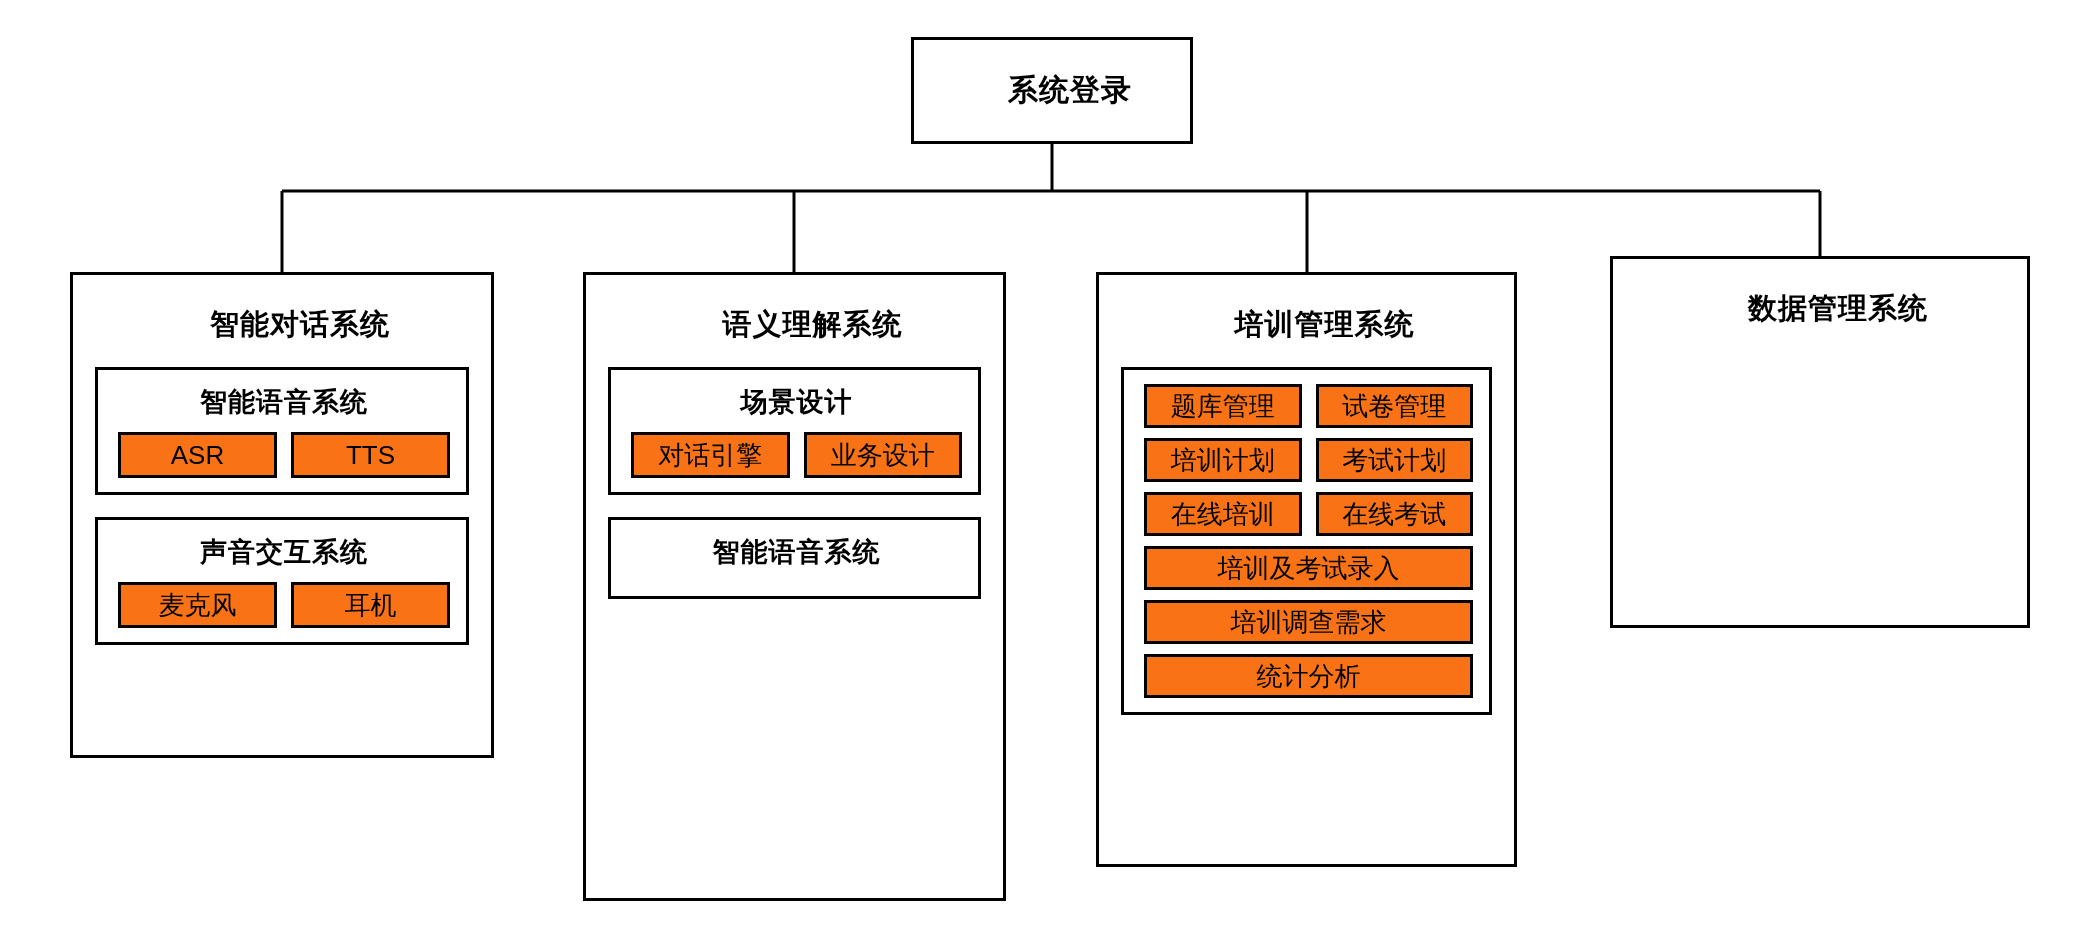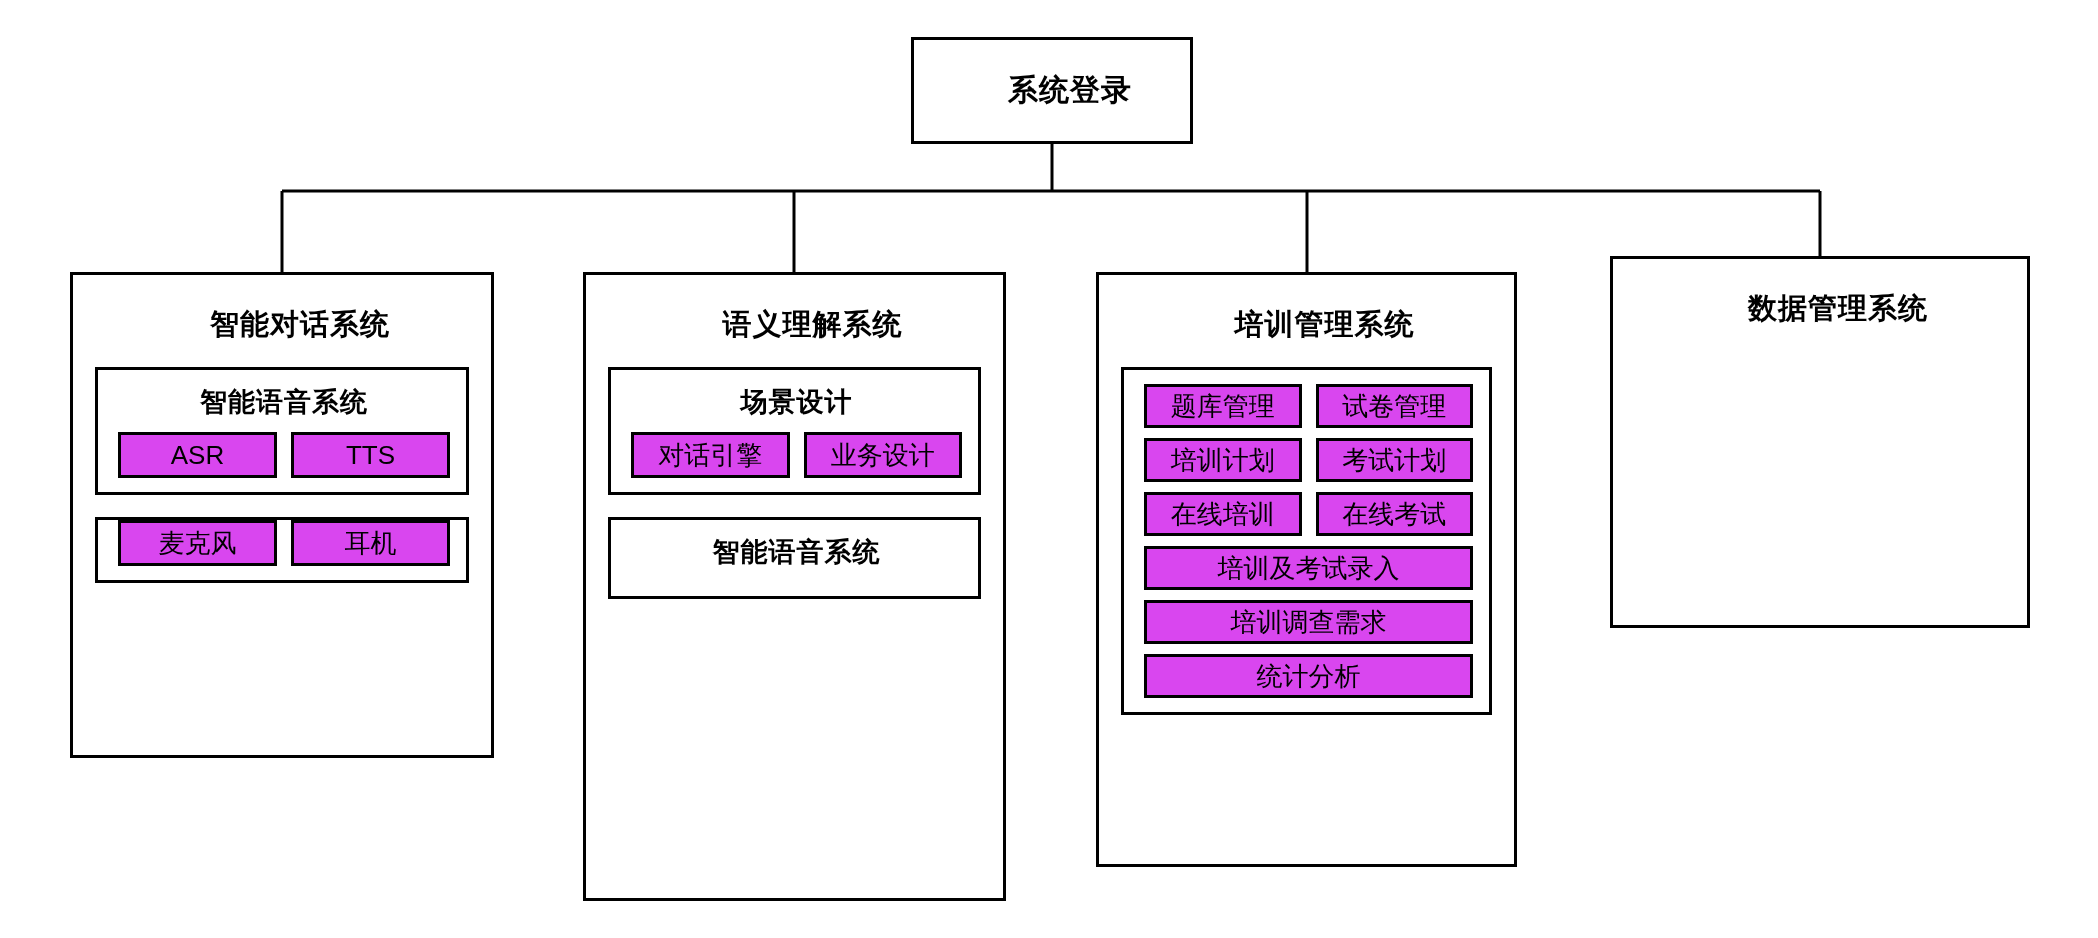--- a/index.html
+++ b/index.html
@@ -98,21 +98,21 @@
     padding: 0 16px;
   }
   .leaf {
     border: 3px solid #000;
     box-sizing: border-box;
     height: 44px;
     display: flex;
     align-items: center;
     justify-content: center;
     font-size: 26px;
-    background: #d946ef;
+    background: #f97316;
     white-space: nowrap;
   }
   .leaf.wide {
     grid-column: 1 / span 2;
   }
 
   
   .branch-1 .leaf, .branch-2 .leaf { height: 46px; }
   .branch-3 .leaf, .branch-4 .leaf { height: 44px; }
 </style>
@@ -138,20 +138,21 @@
       <div class="system-box branch-1" style="left: 70px; top: 272px; width: 424px; height: 486px;">
         <div class="system-title">智能对话系统</div>
         <div class="group-box">
           <div class="group-title">智能语音系统</div>
           <div class="leaf-grid">
             <div class="leaf">ASR</div>
             <div class="leaf">TTS</div>
           </div>
         </div>
         <div class="group-box">
+          <div class="group-title">声音交互系统</div>
           <div class="leaf-grid">
             <div class="leaf">麦克风</div>
             <div class="leaf">耳机</div>
           </div>
         </div>
       </div>
       <div class="system-box branch-2" style="left: 583px; top: 272px; width: 423px; height: 629px;">
         <div class="system-title">语义理解系统</div>
         <div class="group-box">
           <div class="group-title">场景设计</div>

